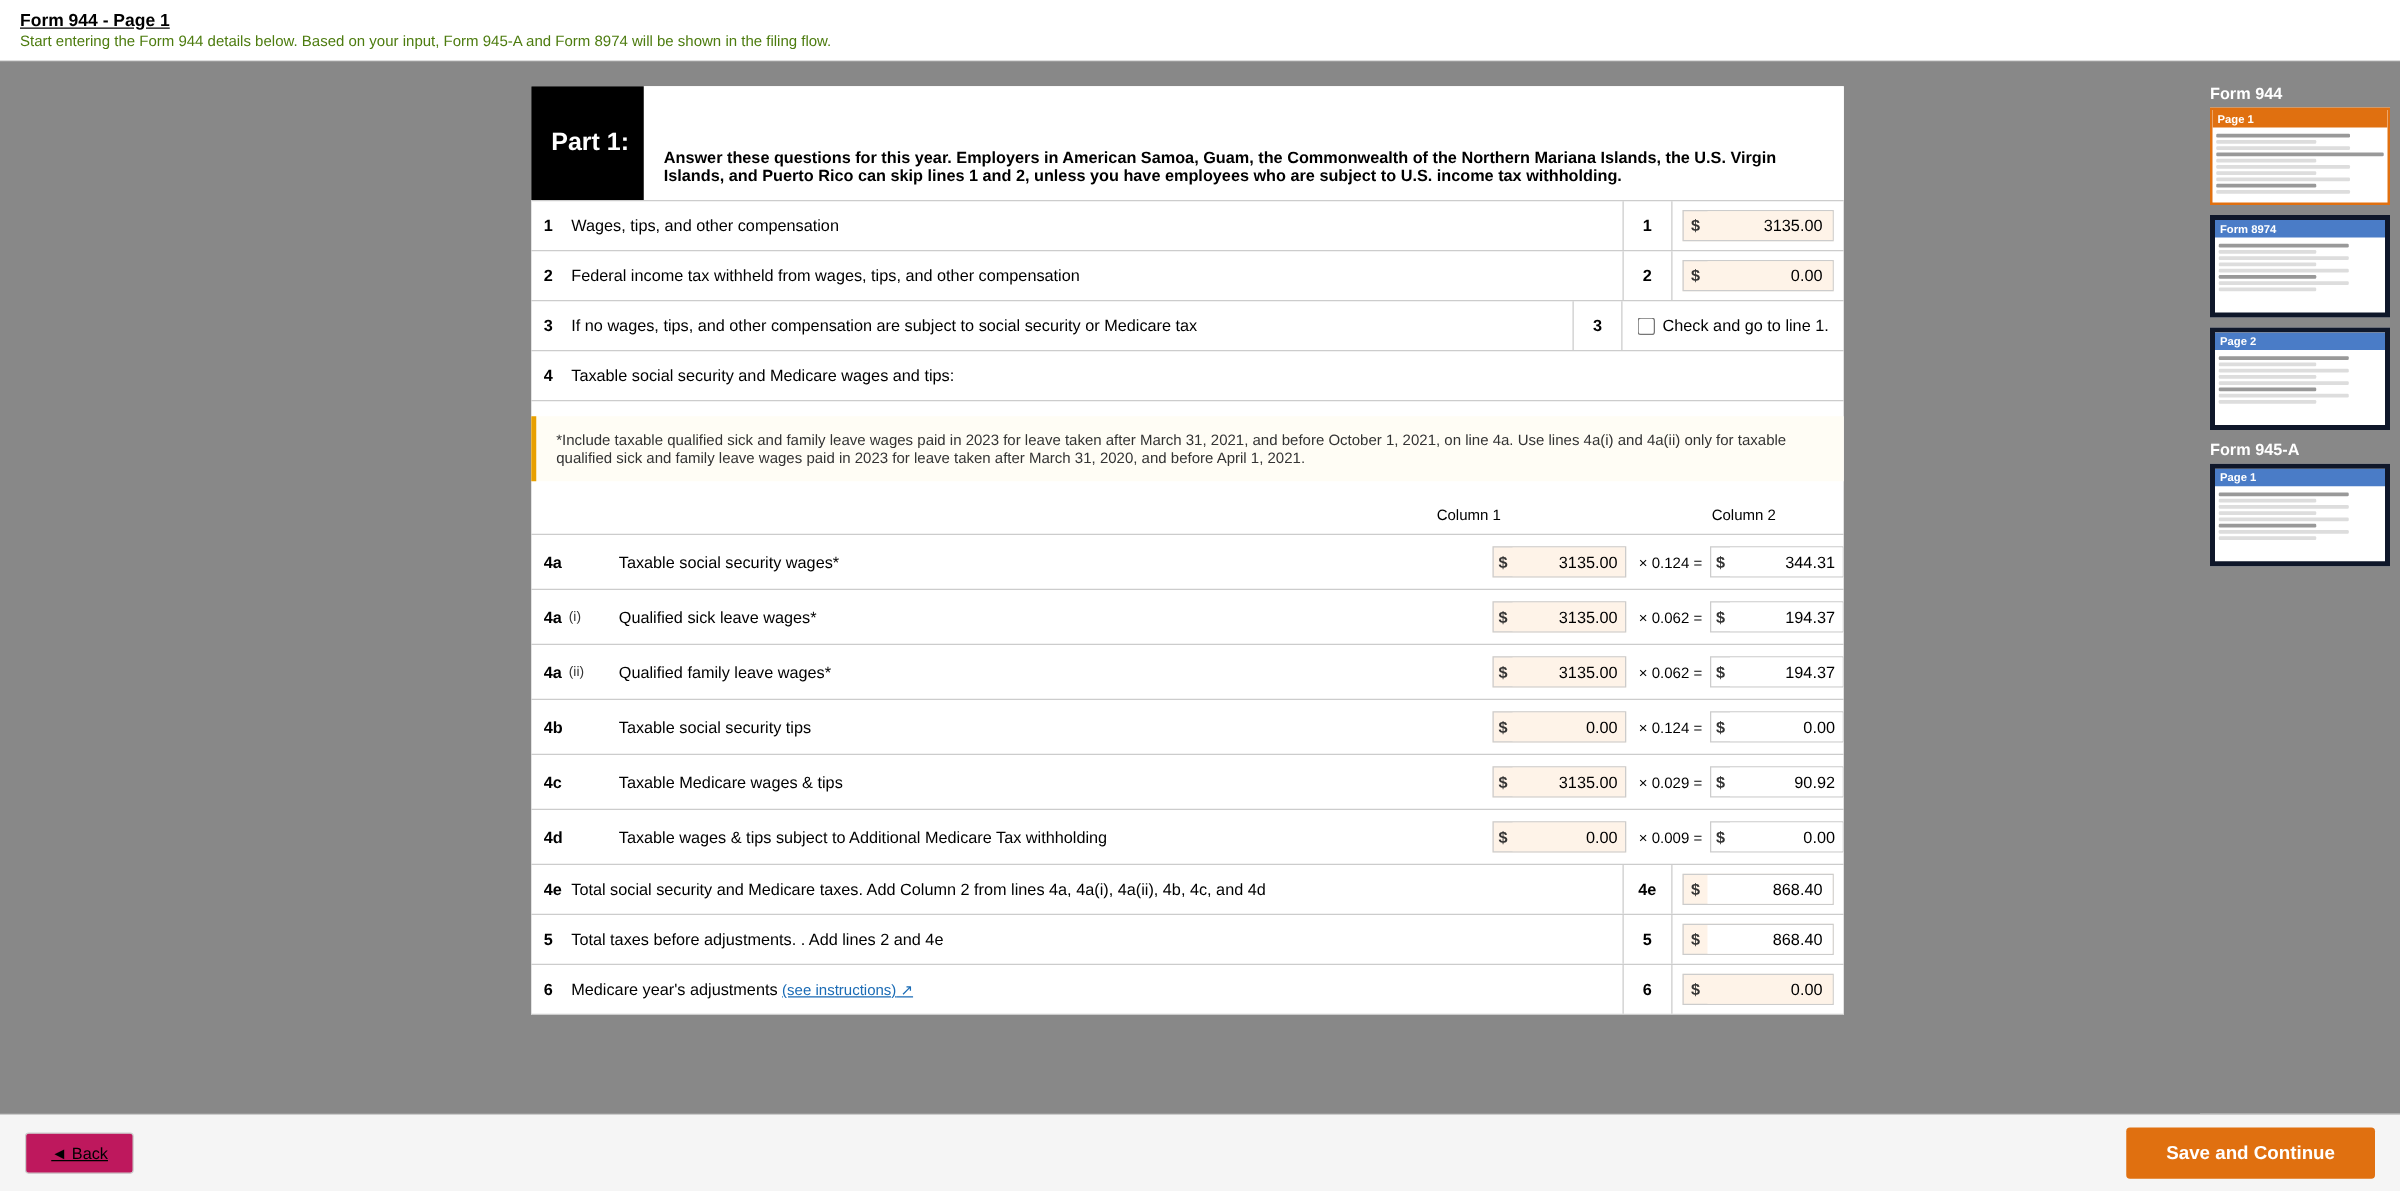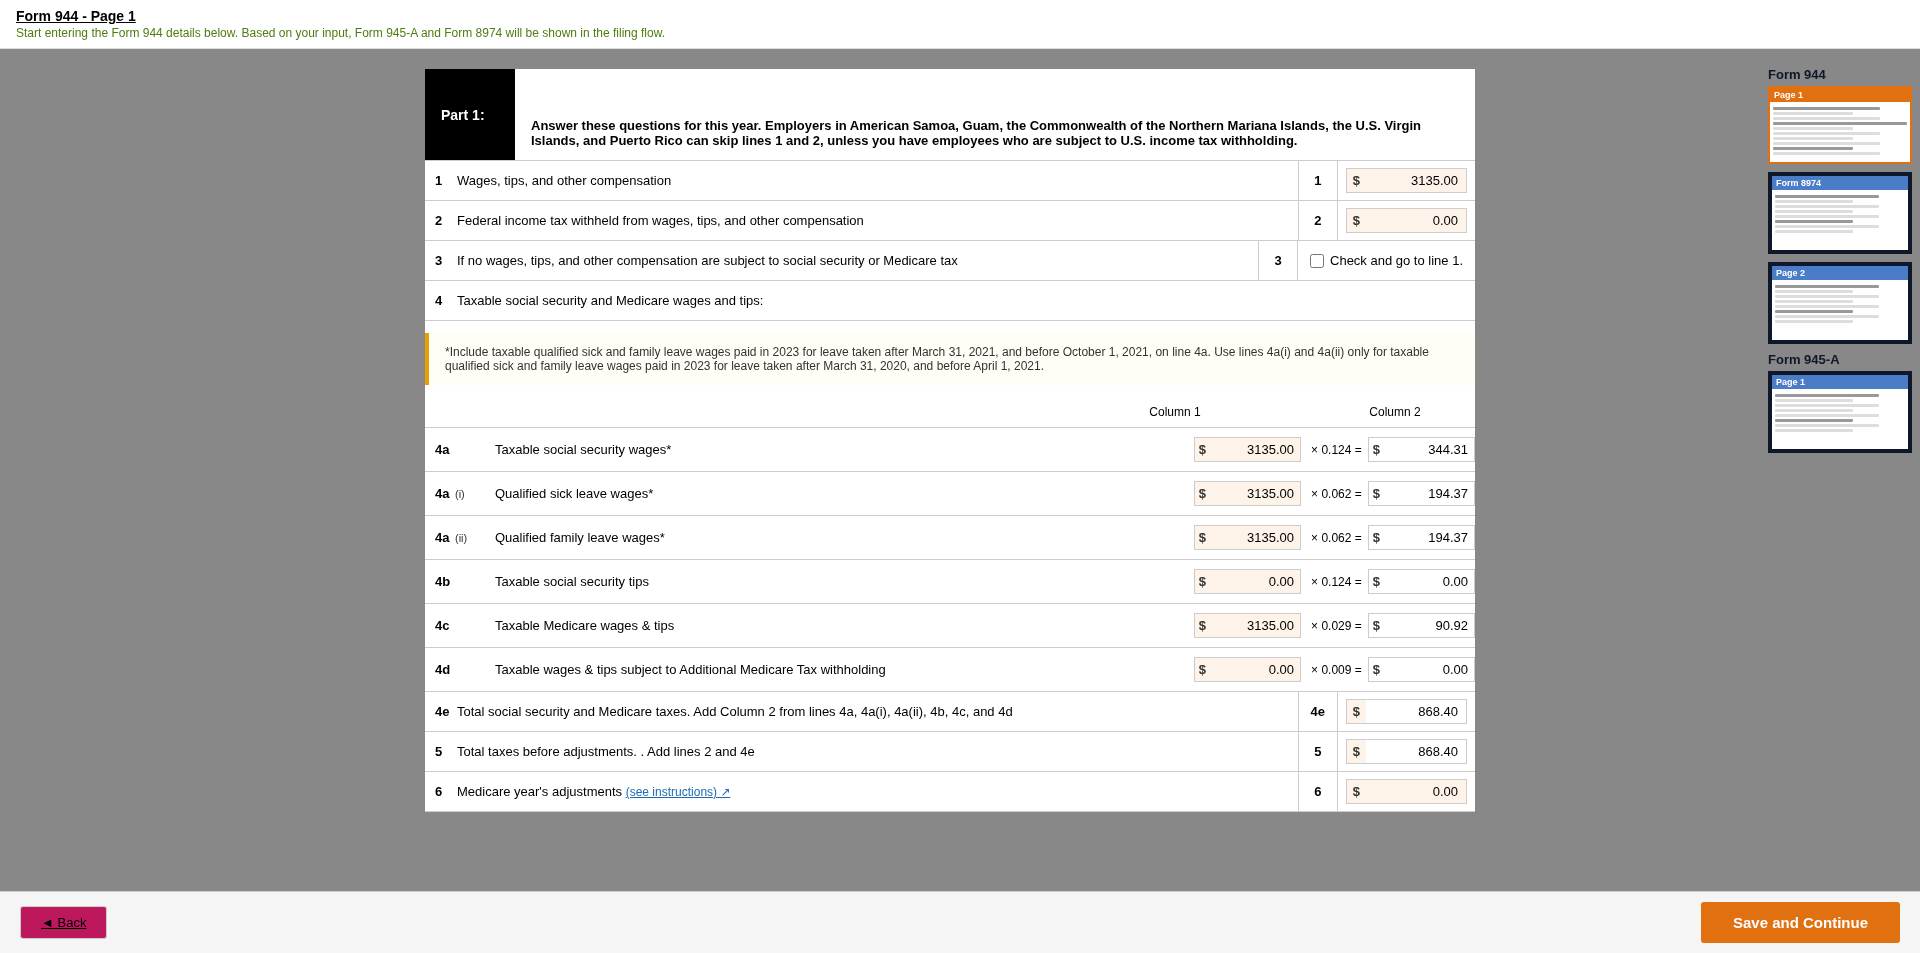--- a/index.html
+++ b/index.html
@@ -38,21 +38,21 @@
     
     .part1-header {
       display: flex;
       background: #fff;
       border-bottom: 1px solid #ccc;
     }
     .part1-label {
       background: #000;
       color: #fff;
       font-weight: bold;
-      font-size: 14px;
+      font-size: 20px;
       padding: 12px 16px;
       display: flex;
       align-items: center;
       min-width: 90px;
       white-space: nowrap;
     }
     .part1-text {
       padding: 12px 16px;
       font-size: 13px;
       font-weight: bold;
@@ -206,21 +206,21 @@
     }
 
     
     .right-sidebar {
       width: 160px;
       background: #888;
       overflow-y: auto;
       padding: 10px 8px;
     }
     .sidebar-section-title {
-      color: #0f172a;
+      color: #ffffff;
       font-weight: bold;
       font-size: 13px;
       margin: 8px 0 4px 0;
       text-align: left;
     }
     .sidebar-thumbnail {
       background: #fff;
       border: 4px solid #0f172a;
       margin-bottom: 8px;
       cursor: pointer;

